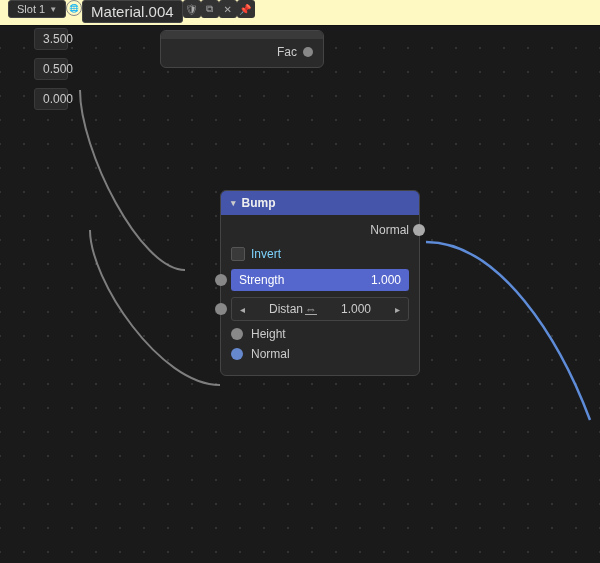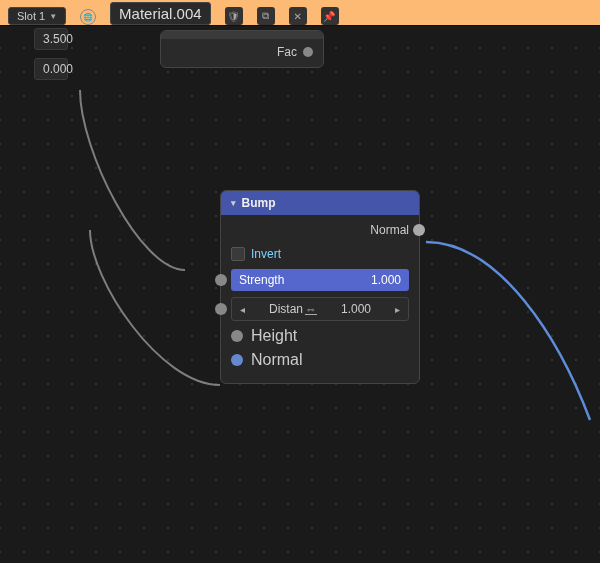--- a/index.html
+++ b/index.html
@@ -44,25 +44,25 @@
       border-radius: 3px;
     }
 
     
     .top-bar {
       position: absolute;
       top: 0;
       left: 0;
       right: 0;
       height: 26px;
-      background: #fdba74;
-      display: flex;
-      align-items: flex-end;
+      background: #fef9c3;
+      display: flex;
+      align-items: flex-start;
       padding: 0 8px;
-      gap: 14px;
+      gap: 0;
       border-bottom: 1px solid #111;
     }
 
     .top-bar-slot {
       background: #2a2a2a;
       border: 1px solid #444;
       color: #ccc;
       padding: 2px 8px;
       border-radius: 3px;
       font-size: 11px;
@@ -290,21 +290,21 @@
       font-size: 12px;
     }
 
     
     .socket-row {
       display: flex;
       align-items: center;
       gap: 8px;
       margin-bottom: 6px;
       color: #ccc;
-      font-size: 16px;
+      font-size: 12px;
       position: relative;
     }
 
     .socket-row .input-socket {
       position: static;
       transform: none;
     }
 
     
     .curves-svg {
@@ -340,20 +340,21 @@
     <div class="material-name">Material.004</div>
   </div>
   <div class="icon-btn">🛡</div>
   <div class="icon-btn">⧉</div>
   <div class="icon-btn">✕</div>
   <div class="icon-btn">📌</div>
 </div>
 
 <div class="left-panel">
   <div class="number-field">3.500</div>
+  <div class="number-field">0.500</div>
   <div class="number-field">0.000</div>
 </div>
 
 <div class="node-fac">
   <div class="node-fac-header"></div>
   <div class="node-fac-body">
     <span>Fac</span>
     <div class="socket-dot gray"></div>
   </div>
 </div>

